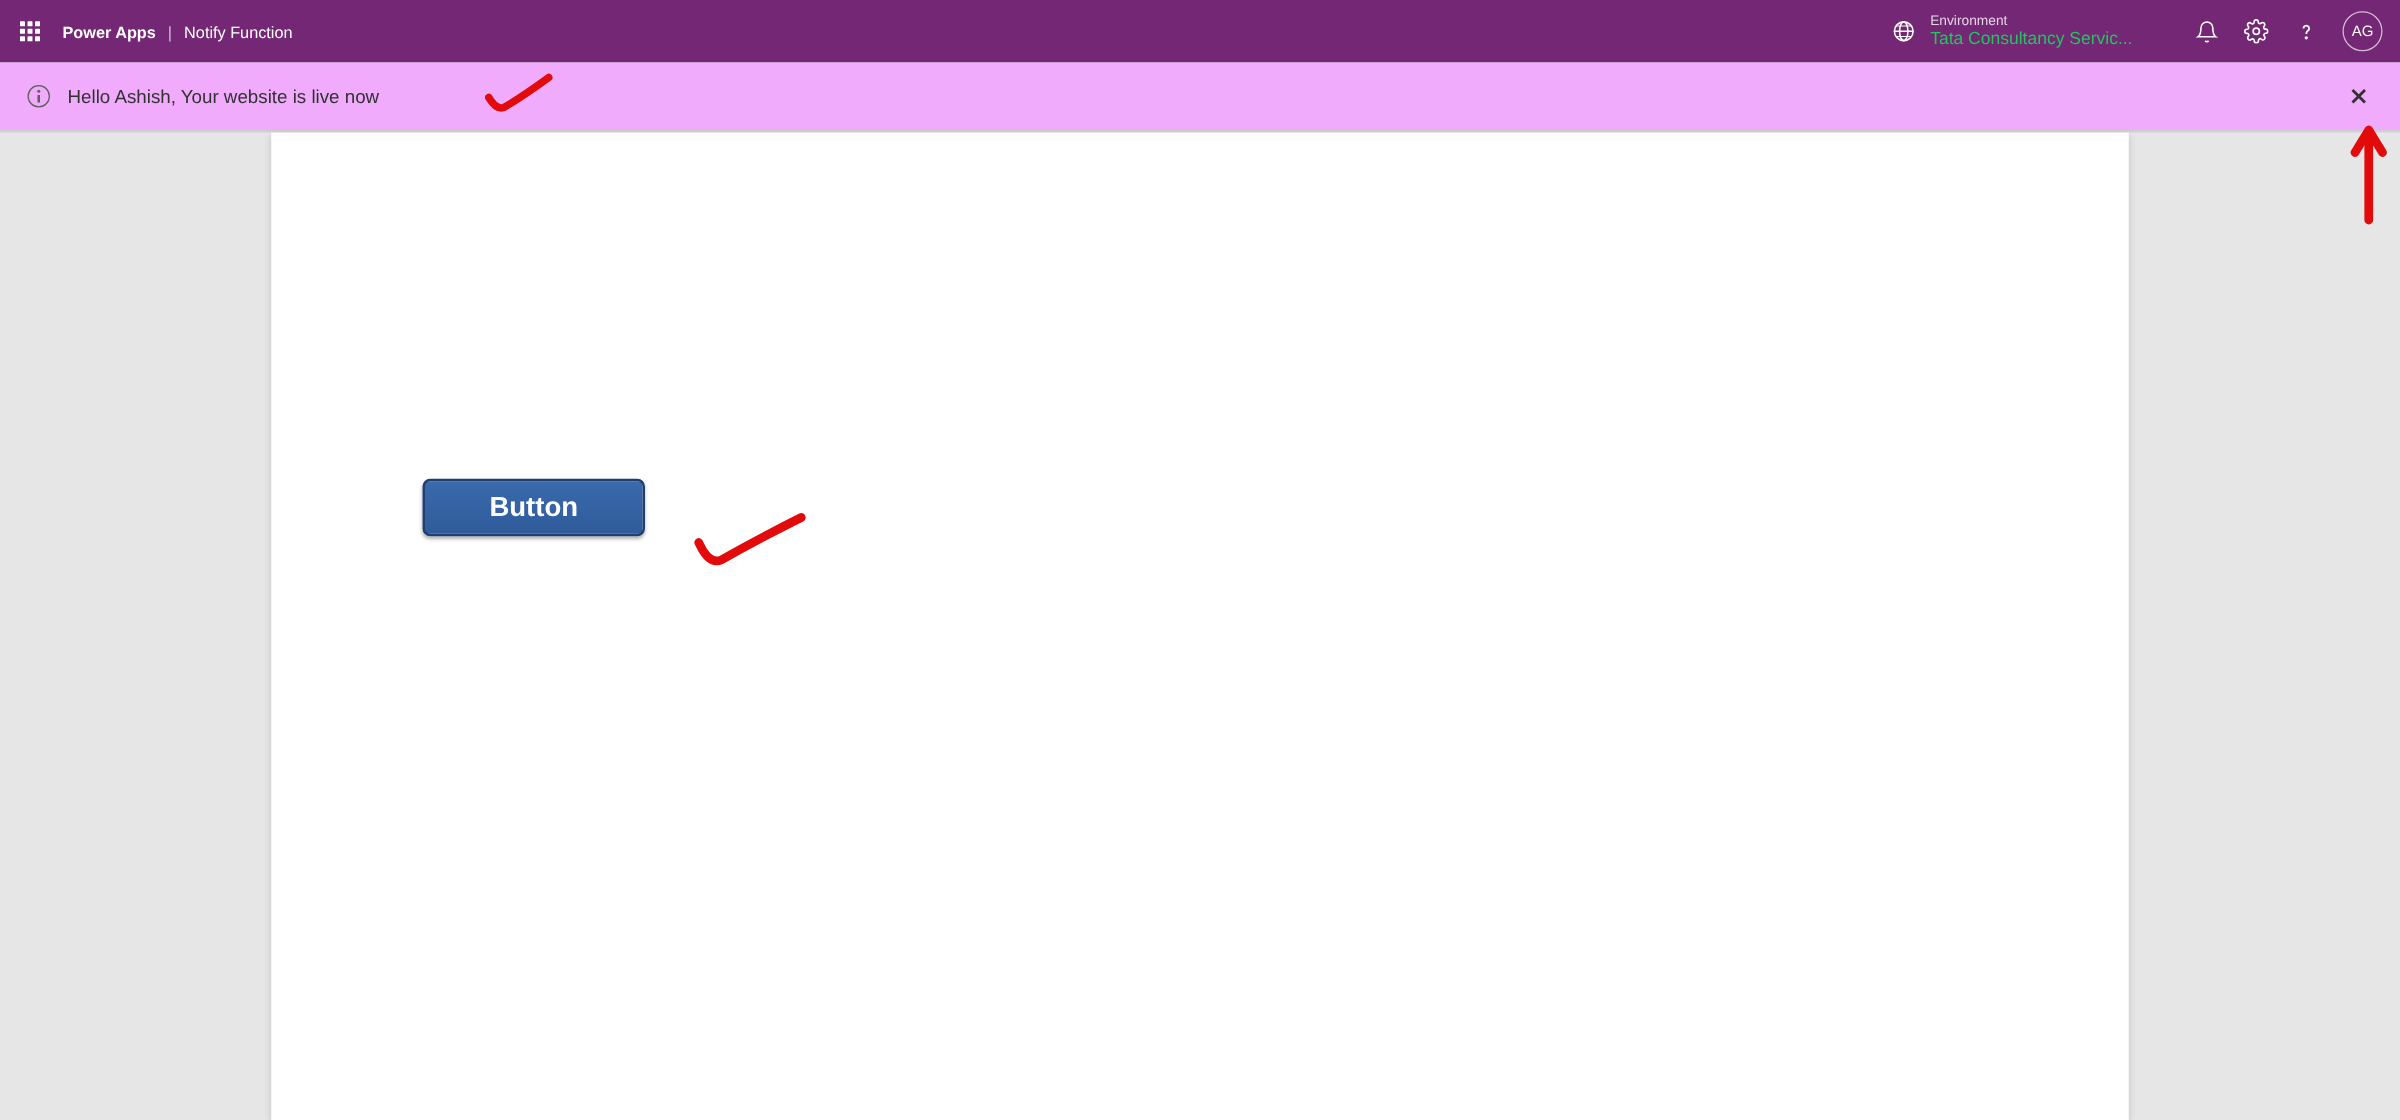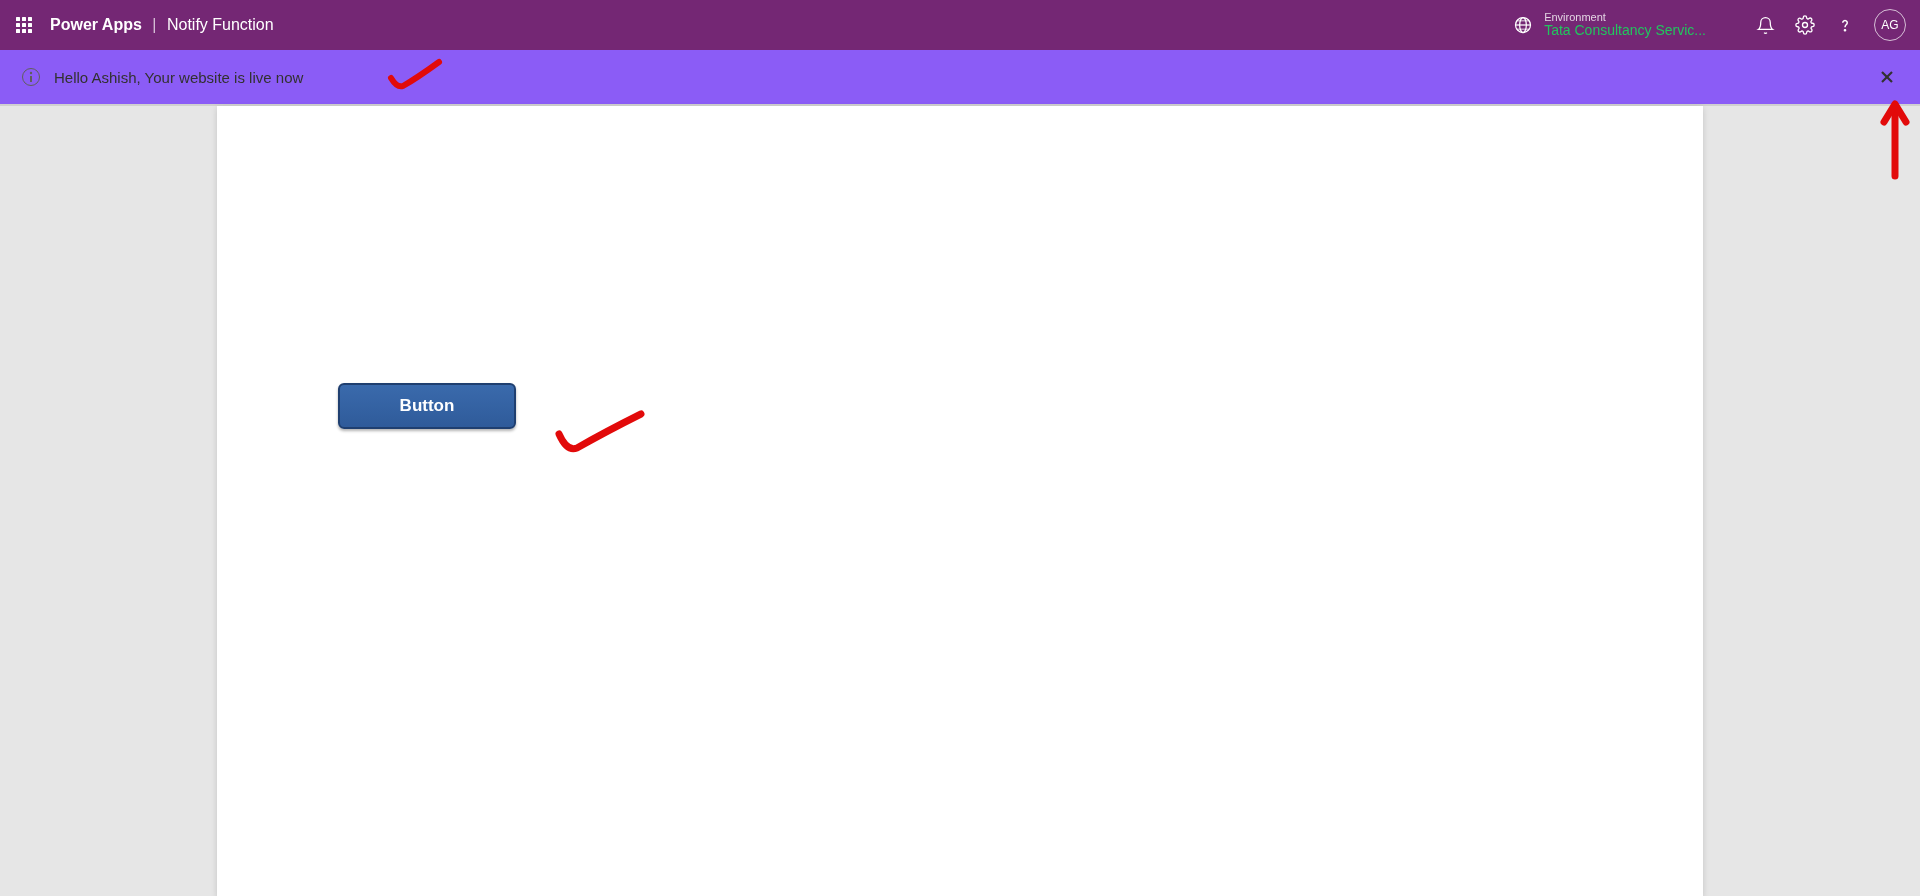--- a/index.html
+++ b/index.html
@@ -39,21 +39,21 @@
       cursor: pointer;
       padding: 2px;
     }
     .waffle span {
       background: white;
       width: 4px;
       height: 4px;
       border-radius: 0.5px;
     }
     .brand {
-      font-size: 16px;
+      font-size: 13px;
       font-weight: 600;
     }
     .brand-sep {
       color: rgba(255,255,255,0.7);
       margin: 0 6px;
       font-weight: 400;
     }
     .brand-sub {
       font-weight: 400;
     }
@@ -98,21 +98,21 @@
       border-radius: 50%;
       display: flex;
       align-items: center;
       justify-content: center;
       font-size: 12px;
       font-weight: 500;
       color: white;
       cursor: pointer;
     }
     .notification-bar {
-      background: #8b5cf6;
+      background: #f0abfc;
       height: 56px;
       display: flex;
       align-items: center;
       padding: 0 22px;
       border-bottom: 2px solid #d0d0d0;
       justify-content: space-between;
     }
     .notif-left {
       display: flex;
       align-items: center;
@@ -156,21 +156,21 @@
       box-shadow: 0 2px 6px rgba(0,0,0,0.15);
     }
     .pa-button {
       position: absolute;
       top: 277px;
       left: 121px;
       width: 178px;
       height: 46px;
       background: linear-gradient(#3a6aac, #2f5b9a);
       color: white;
-      font-size: 17px;
+      font-size: 22px;
       font-weight: 600;
       border: 2px solid #1f3f70;
       border-radius: 6px;
       cursor: pointer;
       font-family: inherit;
       box-shadow: 0 2px 3px rgba(0,0,0,0.3);
     }
     .annotation {
       position: absolute;
       pointer-events: none;

